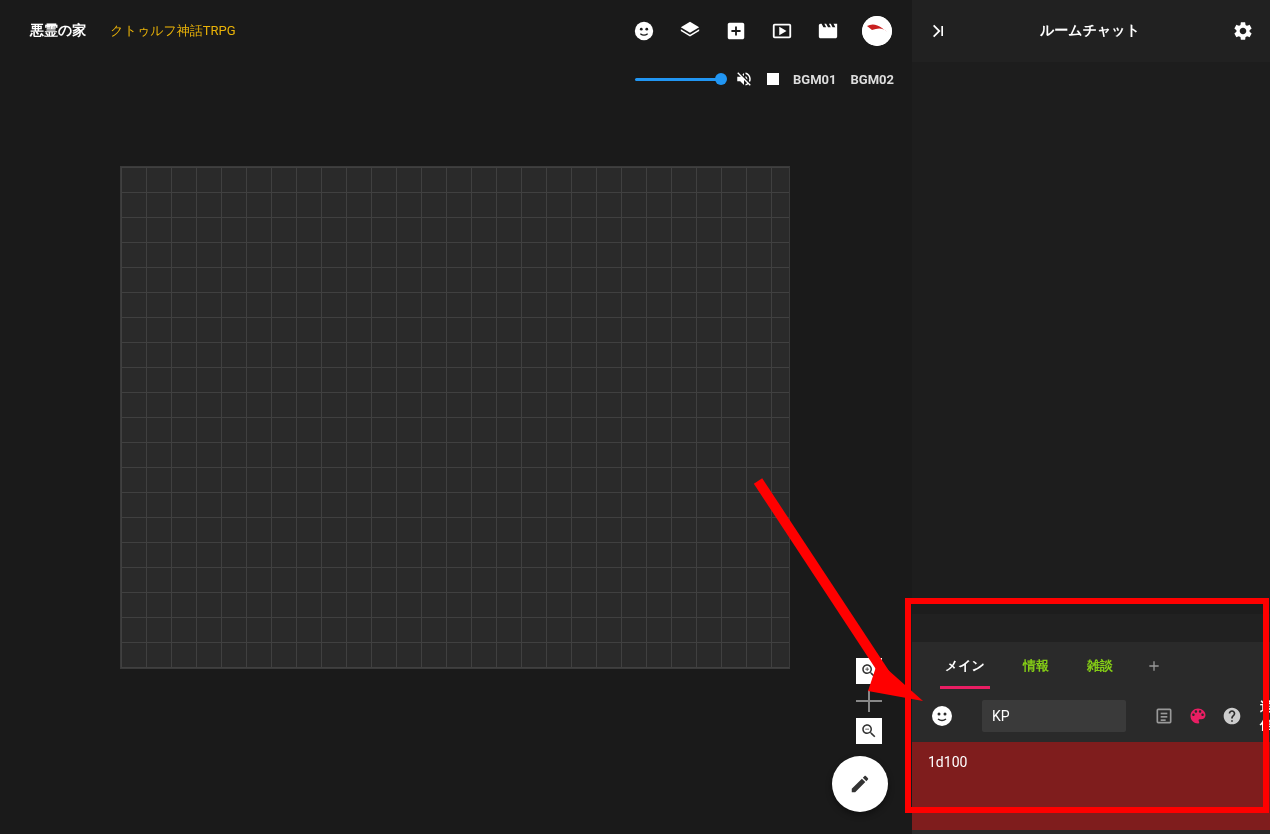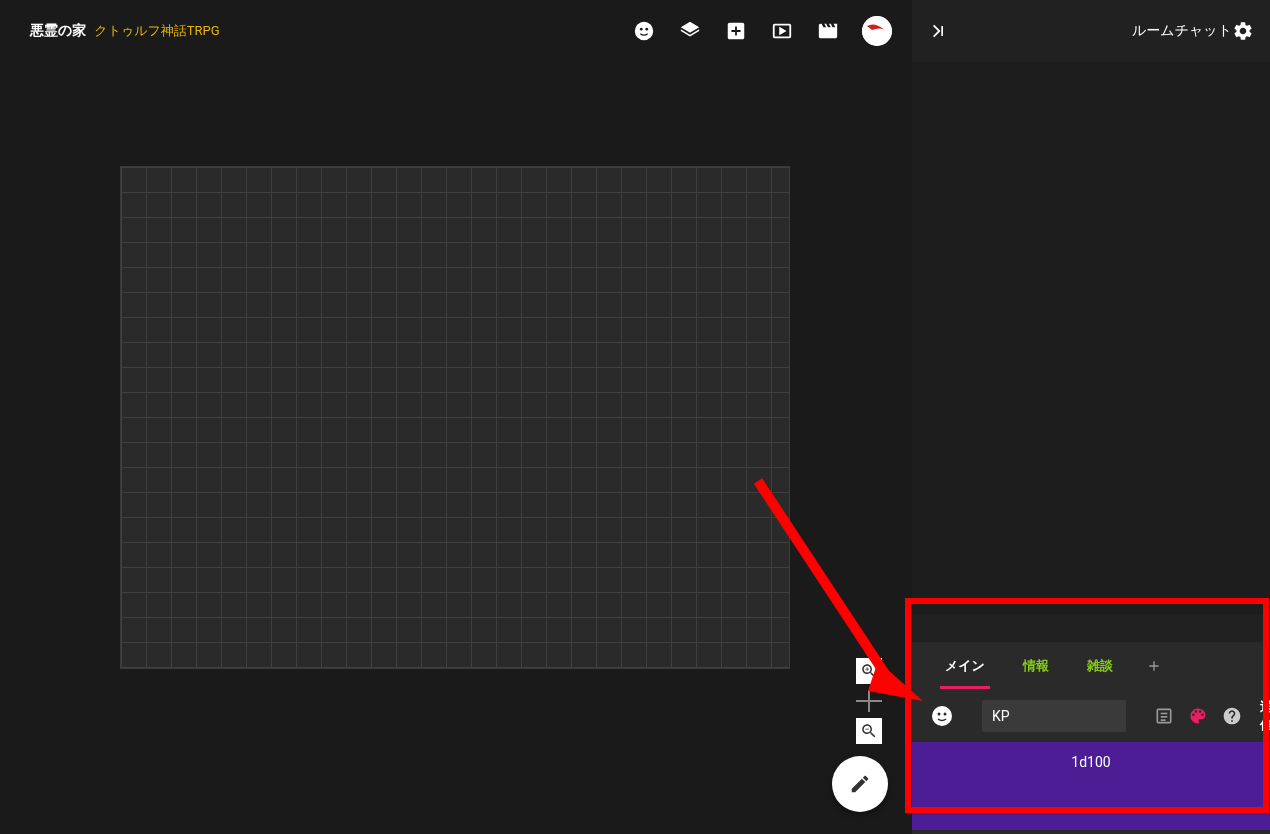--- a/index.html
+++ b/index.html
@@ -30,21 +30,21 @@
 .top-bar {
   height: 62px;
   display: flex;
   align-items: center;
   padding: 0 20px 0 30px;
   justify-content: space-between;
 }
 .title-area {
   display: flex;
   align-items: flex-start;
-  gap: 8px;
+  gap: 24px;
 }
 .room-name {
   font-size: 14px;
   font-weight: bold;
   color: #fff;
 }
 .system-name {
   font-size: 13px;
   color: #eab308;
 }
@@ -185,24 +185,24 @@
   align-items: center;
   justify-content: space-between;
   padding: 0 16px;
 }
 .collapse-btn {
   cursor: pointer;
   color: #fff;
 }
 .chat-title {
   font-size: 14px;
-  font-weight: normal;
+  font-weight: bold;
   color: #fff;
   flex: 1;
-  text-align: right;
+  text-align: center;
 }
 .gear-btn {
   cursor: pointer;
   color: #fff;
 }
 .chat-log-area {
   height: 552px;
   background: #1d1d1d;
 }
 .chat-input-section {
@@ -276,30 +276,29 @@
 }
 .char-tool.pink { color: #e91e63; }
 .send-label {
   font-size: 13px;
   font-weight: bold;
   color: #fff;
   cursor: pointer;
   margin-left: 4px;
 }
 .message-input {
-  background: #4c1d95;
+  background: #7f1d1d;
   border: none;
   color: #fff;
   padding: 12px 16px;
   font-size: 14px;
   width: 100%;
   height: 88px;
   resize: none;
   font-family: inherit;
-  text-align: center;
 }
 .annotation-arrow {
   position: absolute;
   pointer-events: none;
   z-index: 100;
 }
 .annotation-box {
   position: absolute;
   border: 6px solid #ff0000;
   pointer-events: none;
@@ -353,20 +352,33 @@
         </div>
         <div class="avatar-circle">
           <svg width="30" height="30" viewBox="0 0 30 30">
               <circle cx="15" cy="15" r="15" fill="#fff"></circle>
               <path d="M5 10 Q12 6 20 12 L25 16 Q20 10 10 14 Z" fill="#c92020"></path>
             </svg>
         </div>
       </div>
     </div>
 
+    <div class="audio-bar">
+      <div class="slider">
+        <div class="slider-thumb"></div>
+      </div>
+      <div class="audio-icon">
+        <svg width="18" height="18" viewBox="0 0 24 24" fill="#fff">
+            <path d="M16.5 12c0-1.77-1.02-3.29-2.5-4.03v2.21l2.45 2.45c.03-.2.05-.41.05-.63zm2.5 0c0 .94-.2 1.82-.54 2.64l1.51 1.51C20.63 14.91 21 13.5 21 12c0-4.28-2.99-7.86-7-8.77v2.06c2.89.86 5 3.54 5 6.71zM4.27 3L3 4.27 7.73 9H3v6h4l5 5v-6.73l4.25 4.25c-.67.52-1.42.93-2.25 1.18v2.06c1.38-.31 2.63-.95 3.69-1.81L19.73 21 21 19.73l-9-9L4.27 3zM12 4L9.91 6.09 12 8.18V4z"></path>
+          </svg>
+      </div>
+      <div class="stop-btn"></div>
+      <span class="bgm-label">BGM01</span>
+      <span class="bgm-label">BGM02</span>
+    </div>
 
     <div class="grid-map"></div>
 
     <div class="map-tools">
       <div class="map-tool-btn">
         <svg width="18" height="18" viewBox="0 0 24 24" fill="#333">
             <path d="M15.5 14h-.79l-.28-.27C15.41 12.59 16 11.11 16 9.5 16 5.91 13.09 3 9.5 3S3 5.91 3 9.5 5.91 16 9.5 16c1.61 0 3.09-.59 4.23-1.57l.27.28v.79l5 4.99L20.49 19l-4.99-5zm-6 0C7.01 14 5 11.99 5 9.5S7.01 5 9.5 5 14 7.01 14 9.5 11.99 14 9.5 14zm.5-7H9v2H7v1h2v2h1v-2h2V9h-2z"></path>
           </svg>
       </div>
       <div style="height:18px;display:flex;align-items:center;justify-content:center;">

